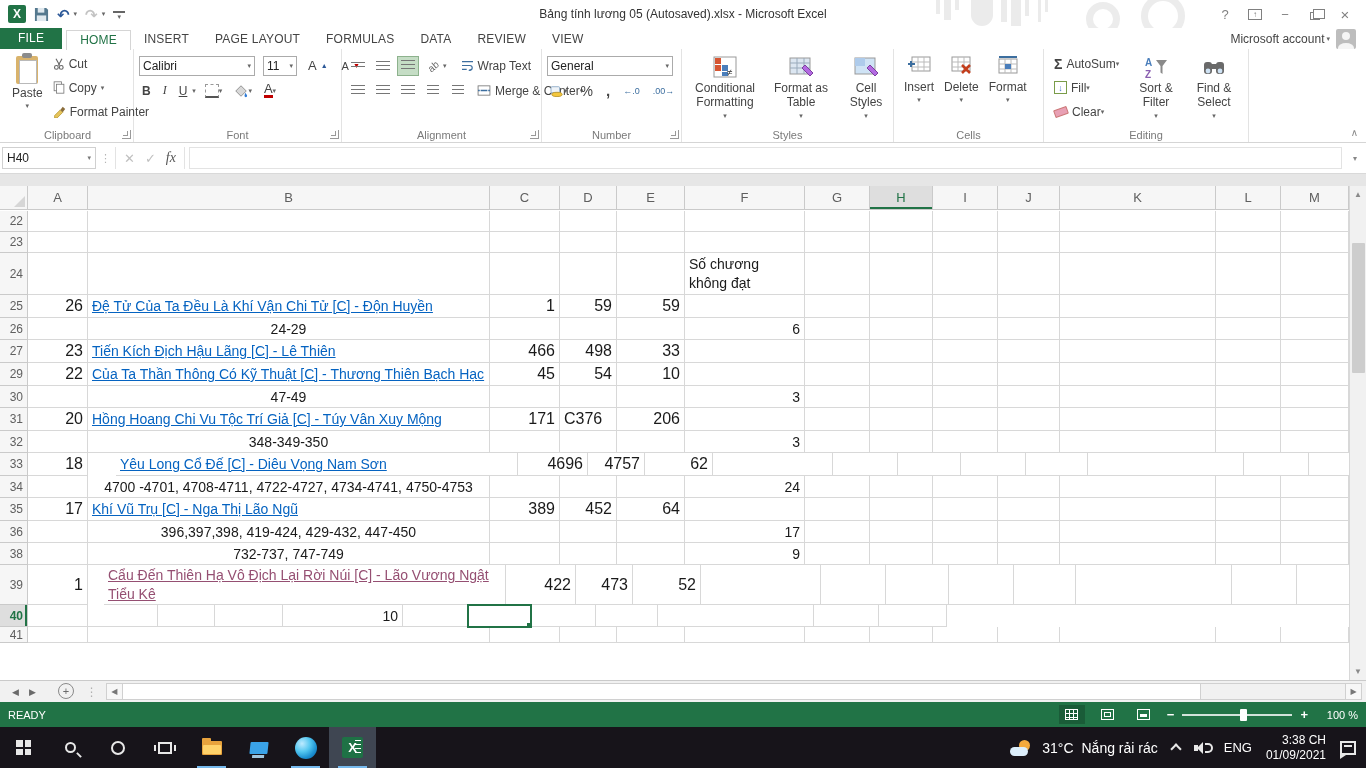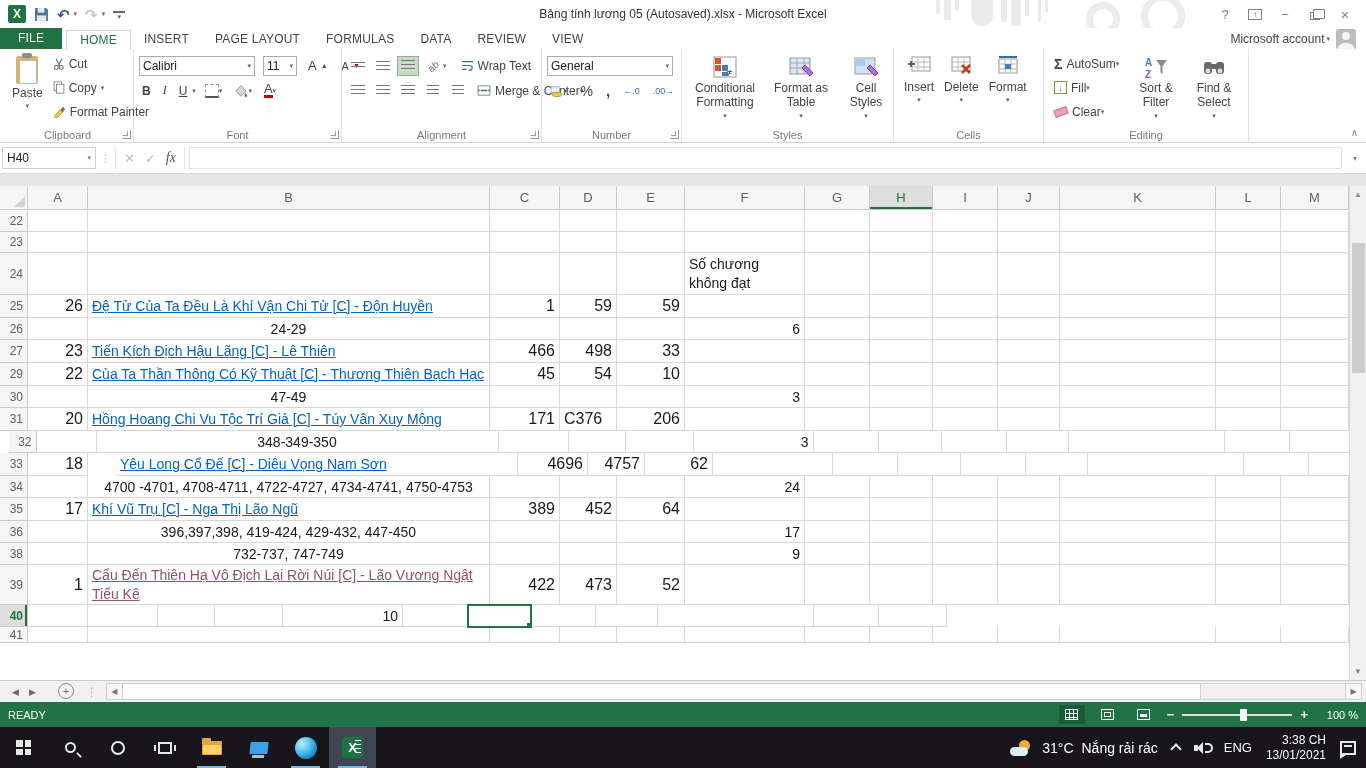--- a/index.html
+++ b/index.html
@@ -667,21 +667,21 @@
           <div class="cell a-r big" style="width: 68px;">206</div>
           <div class="cell" style="width: 120px;"></div>
           <div class="cell" style="width: 65px;"></div>
           <div class="cell" style="width: 63px;"></div>
           <div class="cell" style="width: 65px;"></div>
           <div class="cell" style="width: 62px;"></div>
           <div class="cell" style="width: 156px;"></div>
           <div class="cell" style="width: 65px;"></div>
           <div class="cell" style="width: 68px;"></div>
         </div>
-        <div class="grow" style="height: 22px; justify-content: center;">
+        <div class="grow" style="height: 22px;">
           <div class="rowhdr">32</div>
           <div class="cell" style="width: 60px;"></div>
           <div class="cell a-c" style="width: 402px;">348-349-350</div>
           <div class="cell" style="width: 70px;"></div>
           <div class="cell" style="width: 57px;"></div>
           <div class="cell" style="width: 68px;"></div>
           <div class="cell a-r" style="width: 120px;">3</div>
           <div class="cell" style="width: 65px;"></div>
           <div class="cell" style="width: 63px;"></div>
           <div class="cell" style="width: 65px;"></div>
@@ -766,21 +766,21 @@
           <div class="cell" style="width: 63px;"></div>
           <div class="cell" style="width: 65px;"></div>
           <div class="cell" style="width: 62px;"></div>
           <div class="cell" style="width: 156px;"></div>
           <div class="cell" style="width: 65px;"></div>
           <div class="cell" style="width: 68px;"></div>
         </div>
         <div class="grow" style="height: 40px;">
           <div class="rowhdr">39</div>
           <div class="cell a-r big" style="width: 60px;">1</div>
-          <div class="cell t-visited wrap" style="width: 402px;">Cẩu Đến Thiên Hạ Vô Địch Lại Rời Núi [C] - Lão Vương Ngật Tiểu Kê</div>
+          <div class="cell t-visited wrap" style="width: 402px; margin-left: 16px;">Cẩu Đến Thiên Hạ Vô Địch Lại Rời Núi [C] - Lão Vương Ngật Tiểu Kê</div>
           <div class="cell a-r big" style="width: 70px;">422</div>
           <div class="cell a-r big" style="width: 57px;">473</div>
           <div class="cell a-r big" style="width: 68px;">52</div>
           <div class="cell" style="width: 120px;"></div>
           <div class="cell" style="width: 65px;"></div>
           <div class="cell" style="width: 63px;"></div>
           <div class="cell" style="width: 65px;"></div>
           <div class="cell" style="width: 62px;"></div>
           <div class="cell" style="width: 156px;"></div>
           <div class="cell" style="width: 65px;"></div>
@@ -896,19 +896,19 @@
         <span>31°C</span>
         <span>Nắng rải rác</span>
       </div>
       <span class="chev-up"></span>
       <span class="ic-speaker">
           <span class="spk-wave"></span>
         </span>
       <span class="lang">ENG</span>
       <div class="clock">
         <div>3:38 CH</div>
-        <div>13/01/2021</div>
+        <div>01/09/2021</div>
       </div>
       <span class="ic-action"></span>
     </div>
   </div>
 
 </div>
 
 </body></html>

